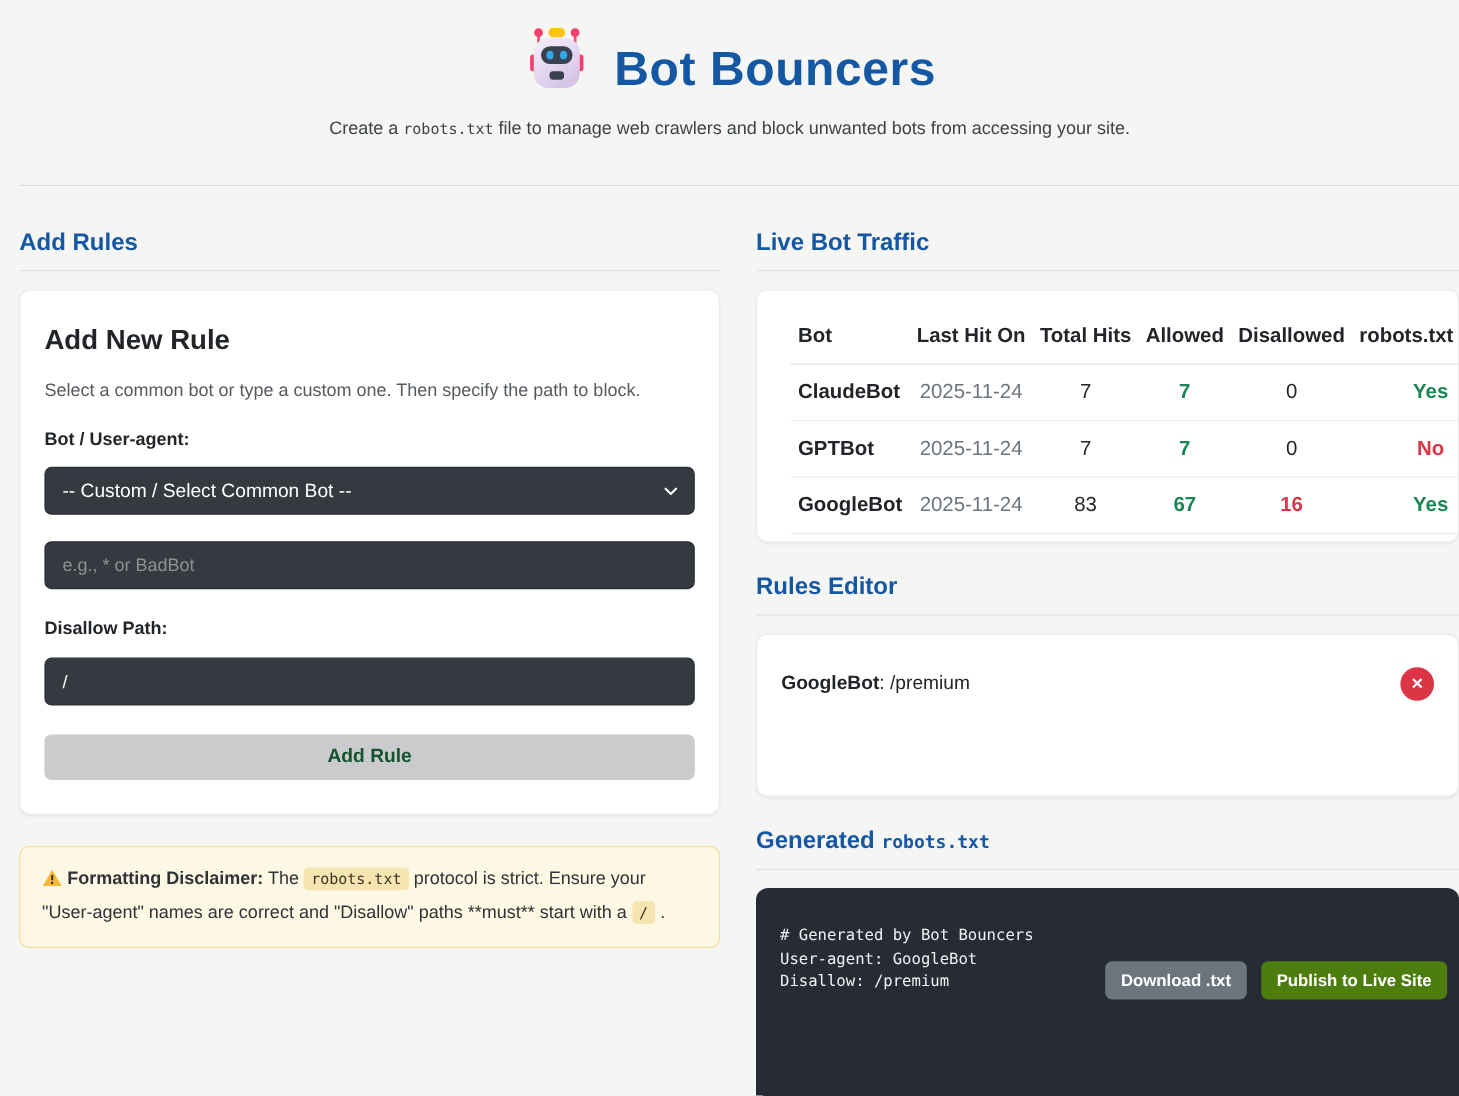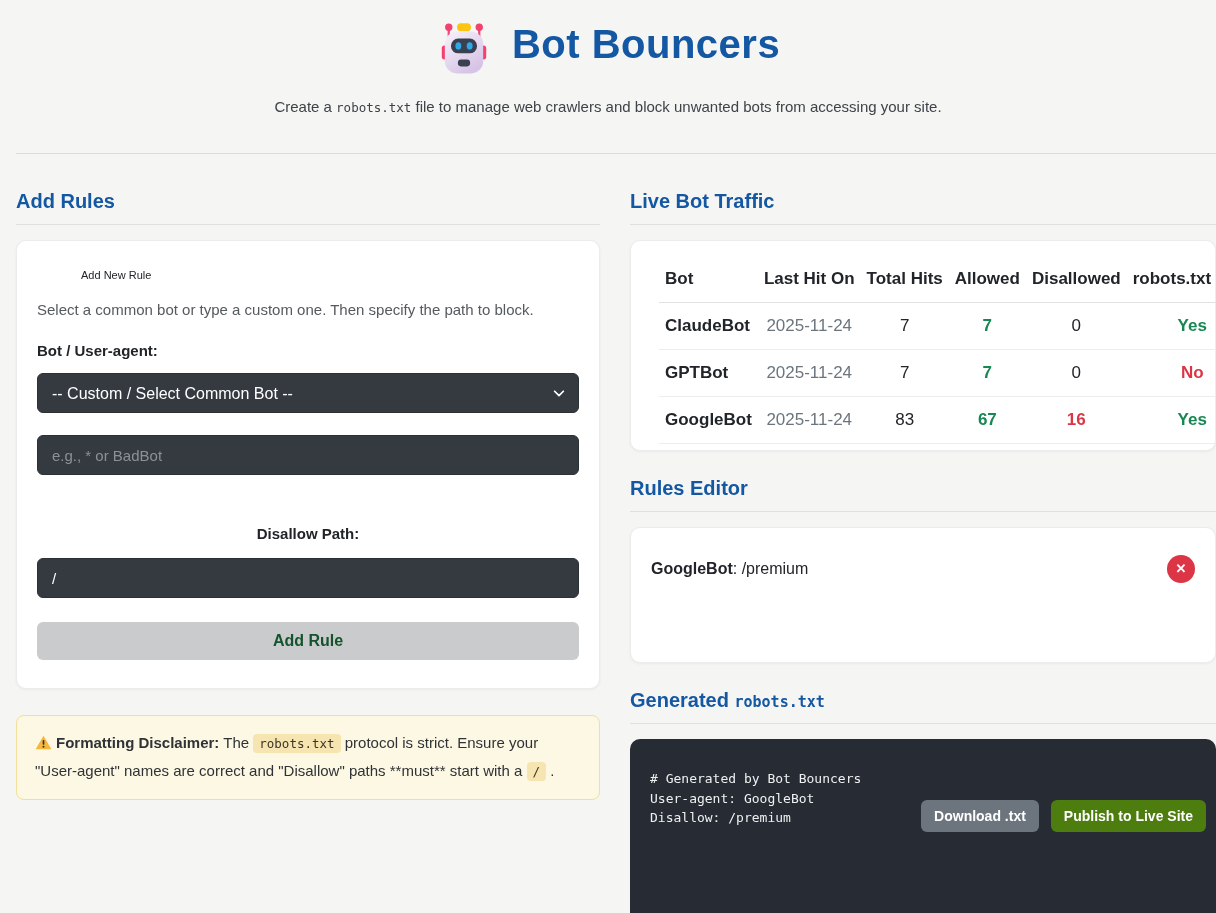--- a/index.html
+++ b/index.html
@@ -7,21 +7,21 @@
   body {
     height: 913px;
     overflow: hidden;
     background: #f5f5f3;
     font-family: "Liberation Sans", sans-serif;
     color: #212529;
   }
 
   
   .header { text-align: center; padding-top: 22px; }
-  .title-row { display: flex; align-items: flex-start; justify-content: center; gap: 20px; }
+  .title-row { display: flex; align-items: flex-end; justify-content: center; gap: 20px; }
   .title-row h1 { font-size: 40px; font-weight: bold; color: #1457a3; letter-spacing: 0.5px; }
   .subtitle { margin-top: 18px; font-size: 15px; color: #3d4349; }
   .subtitle code { font-family: "DejaVu Sans Mono", monospace; font-size: 12.5px; color: #3d4349; }
   .main-divider { border: 0; border-top: 1px solid #dcdcdc; margin: 38px 0 0 16px; }
 
   
   .columns { display: grid; grid-template-columns: 584px 586px; column-gap: 30px; margin-left: 16px; }
 
   .section-title { font-size: 20px; font-weight: bold; color: #1457a3; margin-top: 36px; }
   .section-title.tight { margin-top: 26px; }
@@ -30,36 +30,36 @@
 
   .card {
     background: #ffffff;
     border: 1px solid #ececec;
     border-radius: 10px;
     box-shadow: 0 1px 3px rgba(0,0,0,0.05);
   }
 
   
   .add-card { padding: 28px 20px; }
-  .add-card h3 { font-size: 11px; font-weight: normal; margin-bottom: 20px; margin-left: 44px; }
+  .add-card h3 { font-size: 23px; font-weight: bold; margin-bottom: 20px; }
   .add-card .desc { font-size: 15px; color: #555a5f; margin-bottom: 24px; }
   .field-label { display: block; font-size: 15px; font-weight: bold; margin-bottom: 14px; }
   .select-wrap { position: relative; }
   select.dark-select, input.dark-input {
     width: 100%; height: 40px;
     background: #343a40; color: #ffffff;
     border: 1px solid #2c3136; border-radius: 6px;
     padding: 0 14px; font-size: 16px;
     font-family: "Liberation Sans", sans-serif;
     appearance: none; -webkit-appearance: none;
   }
   .select-wrap .caret { position: absolute; right: 13px; top: 13px; pointer-events: none; }
   input.dark-input { margin-top: 22px; font-size: 15px; }
   input.dark-input::placeholder { color: #8d9196; }
-  .label-gap { margin-top: 50px; margin-bottom: 16px; text-align: center; }
+  .label-gap { margin-top: 24px; margin-bottom: 16px; }
   input.path-input { margin-top: 0; }
   .add-btn {
     width: 100%; height: 38px; margin-top: 24px;
     background: #c9cbcd; color: #14532d;
     font-size: 16px; font-weight: bold;
     border: none; border-radius: 6px;
     font-family: "Liberation Sans", sans-serif;
   }
 
   

